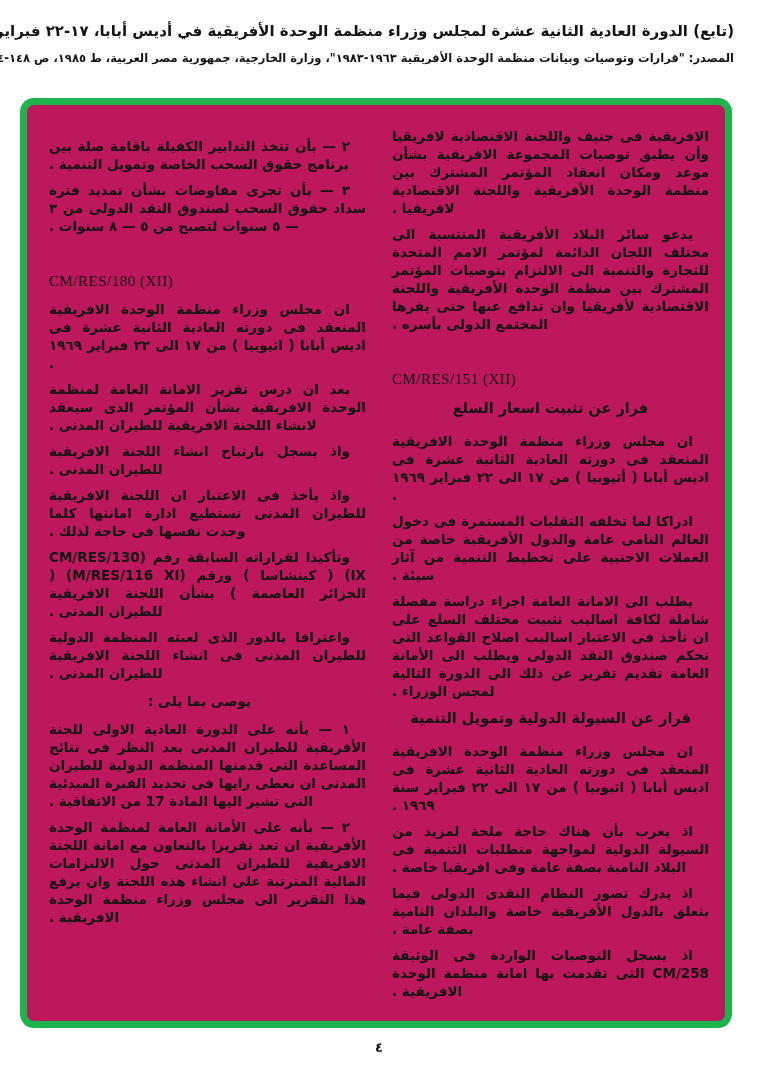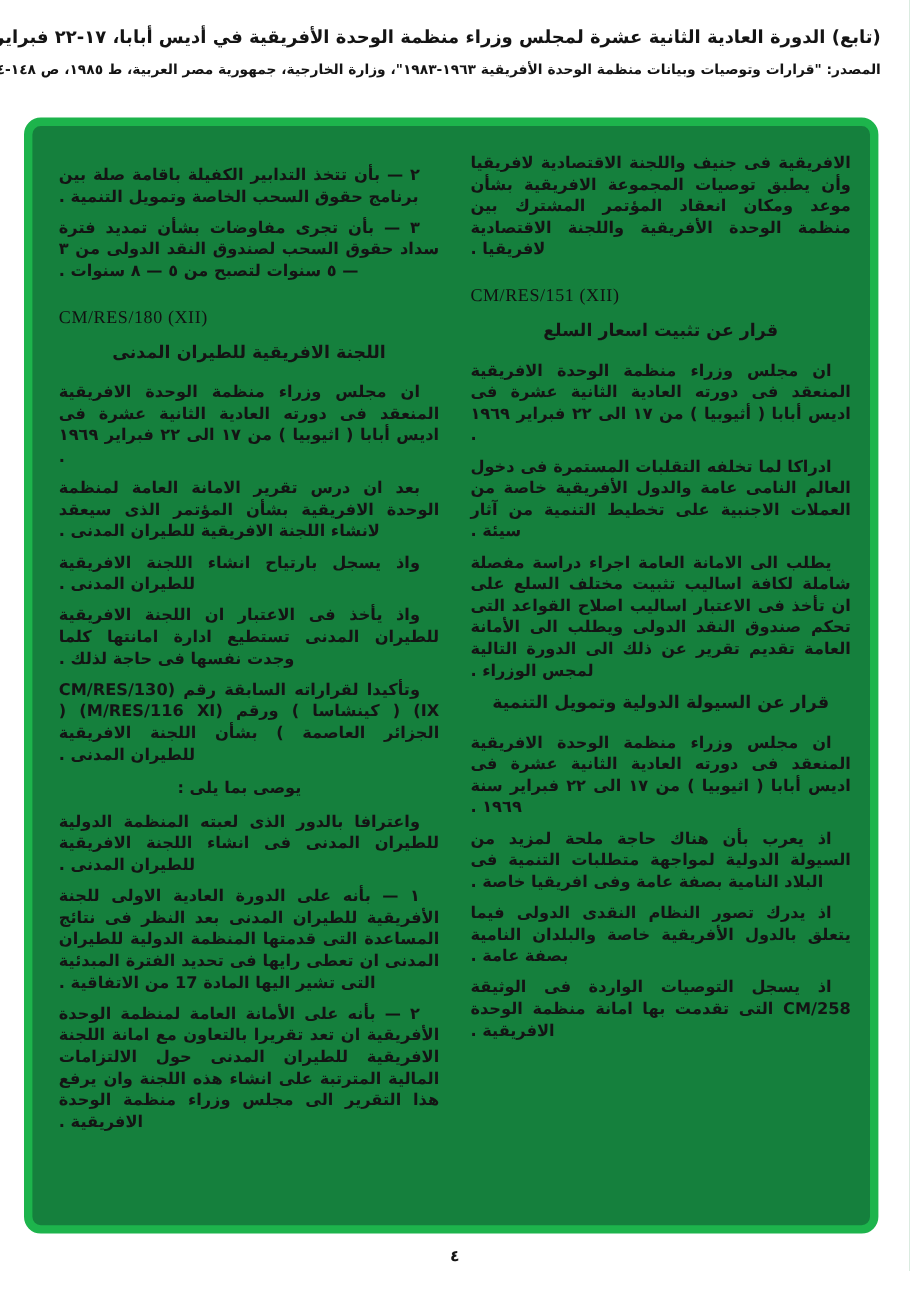--- a/index.html
+++ b/index.html
@@ -16,42 +16,42 @@
   .hdr-title{
     font-size:15px;font-weight:bold;line-height:22px;white-space:nowrap;
   }
   .hdr-source{
     font-size:11.5px;font-weight:bold;line-height:20px;margin-top:6px;white-space:nowrap;
   }
   
   .frame{
     position:absolute;left:20px;top:98px;width:712px;height:930px;
     box-sizing:border-box;border:7px solid #1db44c;border-radius:14px;
-    background:#15803d;
+    background:#be185d;
   }
   .frame-inner{
     position:absolute;inset:0;padding:22px 16px 0 22px;
     display:flex;flex-direction:row;direction:rtl;gap:26px;
   }
   .col{width:330px;direction:rtl;}
   .col-first{padding-top:0;}   
   .col-second{padding-top:10px;} 
   
   .para{
     font-size:13.5px;line-height:18px;font-weight:bold;
     text-align:justify;text-align-last:left;-moz-text-align-last:left;
     margin:0 0 8px 0;text-indent:16px;
   }
   .para.no-indent{text-indent:0;}
   .para.center-line{text-align:center;text-align-last:center;-moz-text-align-last:center;margin:10px 0 10px 0;}
   .ref{
     direction:ltr;text-align:left;
     font-family:"Liberation Serif","DejaVu Serif",serif;
     font-size:15px;letter-spacing:.5px;font-weight:normal;color:#111;
-    margin:22px 0 10px 0;
+    margin:38px 0 10px 0;
   }
   .col-heading{
     font-size:14.5px;font-weight:bold;text-align:center;
     margin:8px 0 14px 0;line-height:20px;
   }
   
   .page-num{
     position:absolute;left:0;right:0;top:1040px;text-align:center;
     font-size:13px;font-weight:bold;direction:rtl;
   }
@@ -62,45 +62,45 @@
 <div class="hdr">
   <div class="hdr-title">(تابع) الدورة العادية الثانية عشرة لمجلس وزراء منظمة الوحدة الأفريقية في أديس أبابا، ١٧-٢٢ فبراير ١٩٦٩</div>
   <div class="hdr-source">المصدر: "قرارات وتوصيات وبيانات منظمة الوحدة الأفريقية ١٩٦٣-١٩٨٣"، وزارة الخارجية، جمهورية مصر العربية، ط ١٩٨٥، ص ١٤٨-١٥٤</div>
 </div>
 
 <div class="frame">
   <div class="frame-inner">
 
     <div class="col col-first">
       <div class="para no-indent">الافريقية فى جنيف واللجنة الاقتصادية لافريقيا وأن يطبق توصيات المجموعة الافريقية بشأن موعد ومكان انعقاد المؤتمر المشترك بين منظمة الوحدة الأفريقية واللجنة الاقتصادية لافريقيا .</div>
+      <div class="para">يدعو سائر البلاد الأفريقية المنتسبة الى مختلف اللجان الدائمة لمؤتمر الامم المتحدة للتجارة والتنمية الى الالتزام بتوصيات المؤتمر المشترك بين منظمة الوحدة الأفريقية واللجنة الاقتصادية لأفريقيا وان تدافع عنها حتى يقرها المجتمع الدولى بأسره .</div>
       <div class="ref">CM/RES/151 (XII)</div>
       <div class="col-heading">قرار عن تثبيت اسعار السلع</div>
       <div class="para">ان مجلس وزراء منظمة الوحدة الافريقية المنعقد فى دورته العادية الثانية عشرة فى اديس أبابا ( أثيوبيا ) من ١٧ الى ٢٢ فبراير ١٩٦٩ .</div>
       <div class="para">ادراكا لما تخلفه التقلبات المستمرة فى دخول العالم النامى عامة والدول الأفريقية خاصة من العملات الاجنبية على تخطيط التنمية من آثار سيئة .</div>
       <div class="para">يطلب الى الامانة العامة اجراء دراسة مفصلة شاملة لكافة اساليب تثبيت مختلف السلع على ان تأخذ فى الاعتبار اساليب اصلاح القواعد التى تحكم صندوق النقد الدولى ويطلب الى الأمانة العامة تقديم تقرير عن ذلك الى الدورة التالية لمجس الوزراء .</div>
       <div class="col-heading">قرار عن السيولة الدولية وتمويل التنمية</div>
       <div class="para">ان مجلس وزراء منظمة الوحدة الافريقية المنعقد فى دورته العادية الثانية عشرة فى اديس أبابا ( اثيوبيا ) من ١٧ الى ٢٢ فبراير سنة ١٩٦٩ .</div>
       <div class="para">اذ يعرب بأن هناك حاجة ملحة لمزيد من السيولة الدولية لمواجهة متطلبات التنمية فى البلاد النامية بصفة عامة وفى افريقيا خاصة .</div>
       <div class="para">اذ يدرك تصور النظام النقدى الدولى فيما يتعلق بالدول الأفريقية خاصة والبلدان النامية بصفة عامة .</div>
       <div class="para">اذ يسجل التوصيات الواردة فى الوثيقة CM/258 التى تقدمت بها امانة منظمة الوحدة الافريقية .</div>
 
     </div>
 
     <div class="col col-second">
       <div class="para">٢ — بأن تتخذ التدابير الكفيلة باقامة صلة بين برنامج حقوق السحب الخاصة وتمويل التنمية .</div>
       <div class="para">٣ — بأن تجرى مفاوضات بشأن تمديد فترة سداد حقوق السحب لصندوق النقد الدولى من ٣ — ٥ سنوات لتصبح من ٥ — ٨ سنوات .</div>
       <div class="ref">CM/RES/180 (XII)</div>
-      <div class="col-heading">اللجنة الافريقية للطيران المدنى</div>
       <div class="para">ان مجلس وزراء منظمة الوحدة الافريقية المنعقد فى دورته العادية الثانية عشرة فى اديس أبابا ( اثيوبيا ) من ١٧ الى ٢٢ فبراير ١٩٦٩ .</div>
       <div class="para">بعد ان درس تقرير الامانة العامة لمنظمة الوحدة الافريقية بشأن المؤتمر الذى سيعقد لانشاء اللجنة الافريقية للطيران المدنى .</div>
       <div class="para">واذ يسجل بارتياح انشاء اللجنة الافريقية للطيران المدنى .</div>
       <div class="para">واذ يأخذ فى الاعتبار ان اللجنة الافريقية للطيران المدنى تستطيع ادارة امانتها كلما وجدت نفسها فى حاجة لذلك .</div>
       <div class="para">وتأكيدا لقراراته السابقة رقم (CM/RES/130 IX) ( كينشاسا ) ورقم (M/RES/116 XI) ( الجزائر العاصمة ) بشأن اللجنة الافريقية للطيران المدنى .</div>
+      <div class="para">واعترافا بالدور الذى لعبته المنظمة الدولية للطيران المدنى فى انشاء اللجنة الافريقية للطيران المدنى .</div>
       <div class="para center-line">يوصى بما يلى :</div>
-      <div class="para">واعترافا بالدور الذى لعبته المنظمة الدولية للطيران المدنى فى انشاء اللجنة الافريقية للطيران المدنى .</div>
       <div class="para">١ — بأنه على الدورة العادية الاولى للجنة الأفريقية للطيران المدنى بعد النظر فى نتائج المساعدة التى قدمتها المنظمة الدولية للطيران المدنى ان تعطى رايها فى تحديد الفترة المبدئية التى تشير اليها المادة 17 من الاتفاقية .</div>
       <div class="para">٢ — بأنه على الأمانة العامة لمنظمة الوحدة الأفريقية ان تعد تقريرا بالتعاون مع امانة اللجنة الافريقية للطيران المدنى حول الالتزامات المالية المترتبة على انشاء هذه اللجنة وان يرفع هذا التقرير الى مجلس وزراء منظمة الوحدة الافريقية .</div>
     </div>
 
   </div>
 </div>
 
 <div class="page-num">٤</div>
 
 </body></html>

